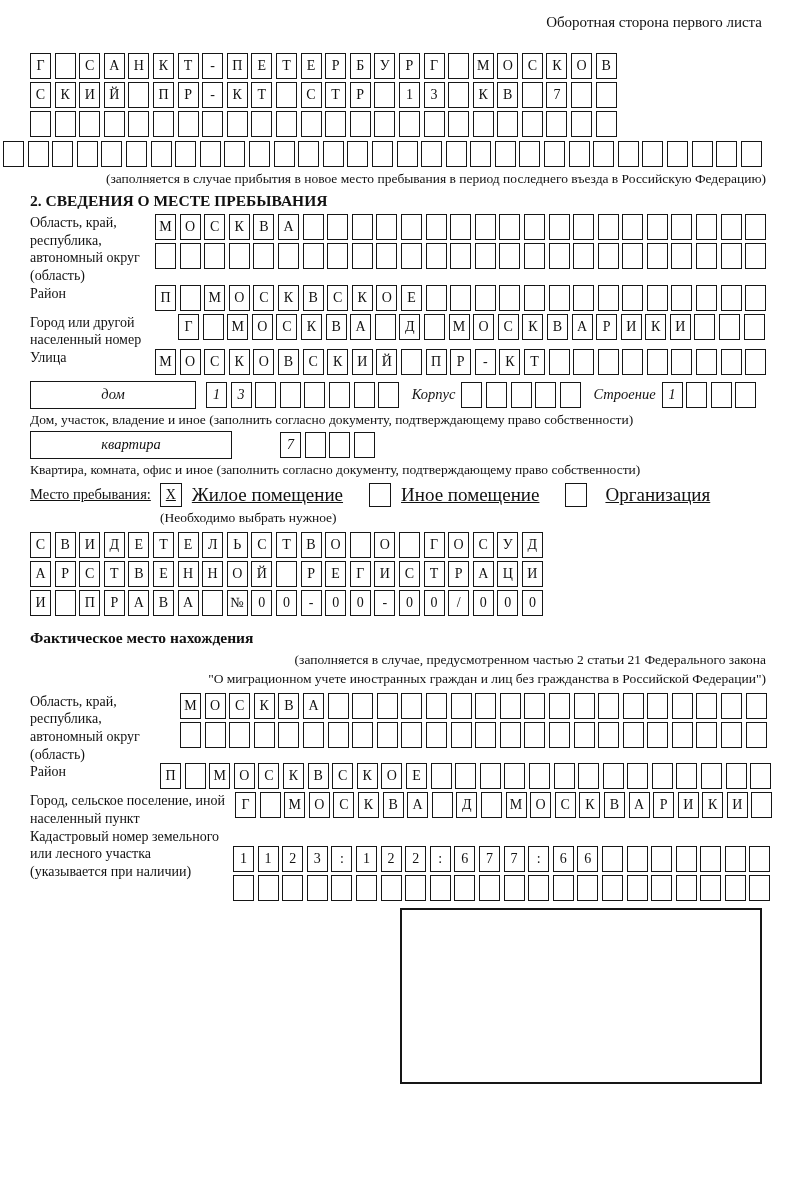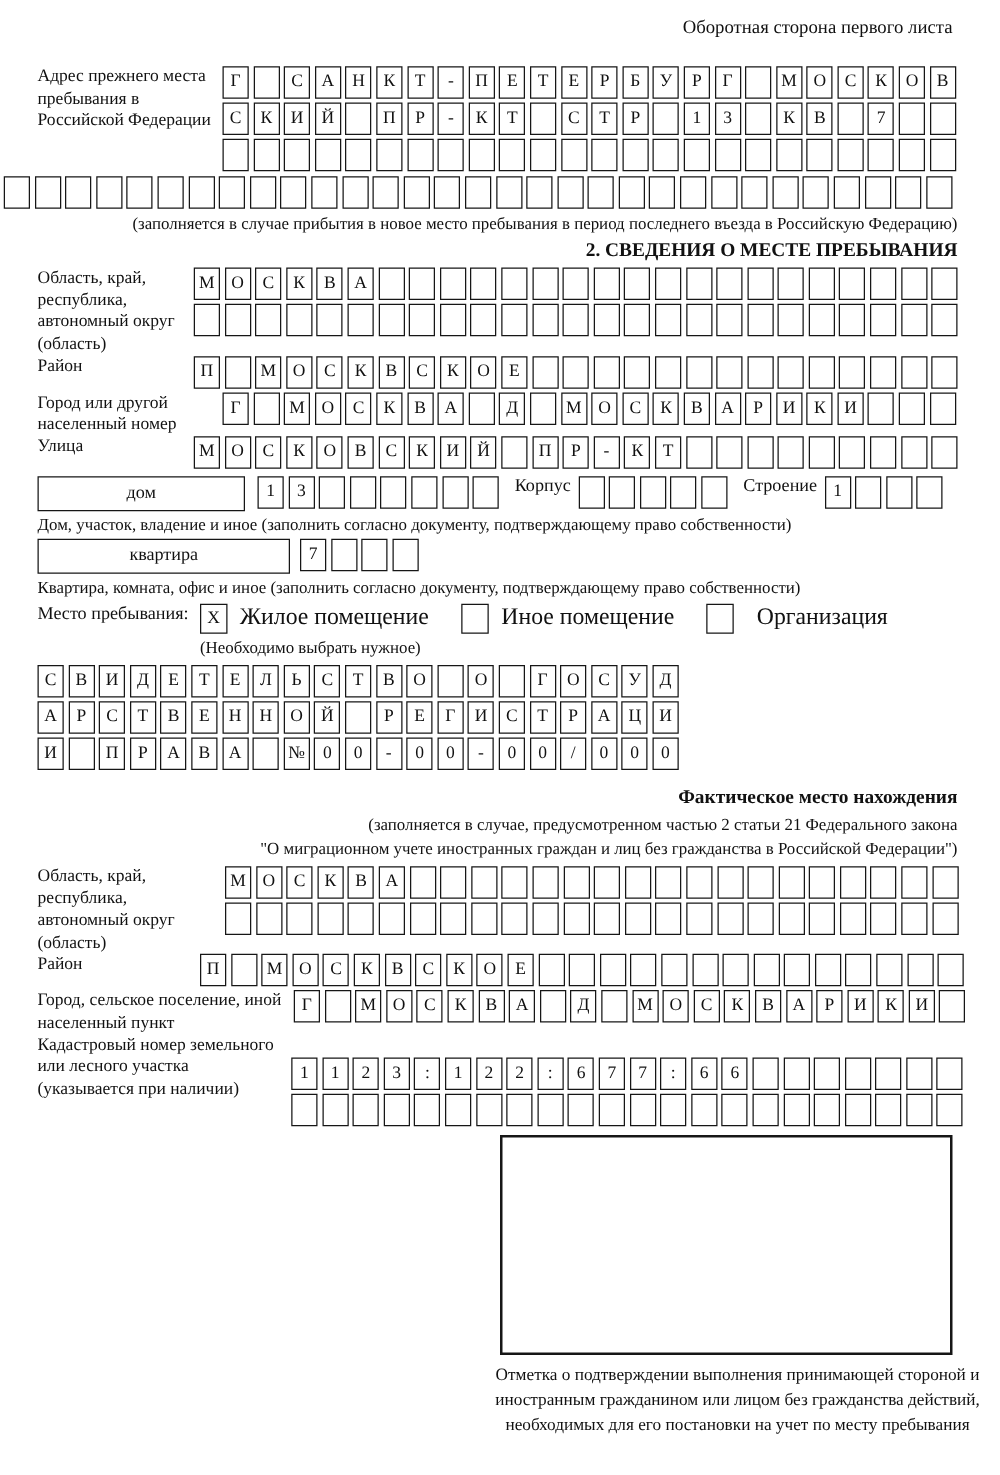--- a/index.html
+++ b/index.html
@@ -15,33 +15,33 @@
   .w150 { width: 150px; } .w130 { width: 130px; } .w205 { width: 205px; } .w203 { width: 203px; }
 
   .grid-row { display: flex; margin-bottom: 3px; flex-wrap: nowrap; }
   .cell { flex: 0 0 auto; width: 21px; height: 26px; border: 1.8px solid #161616;
           margin-right: 3.6px; display: inline-flex; align-items: center; justify-content: center;
           font-size: 14px; background: #fff; }
   .fullrow { margin-left: -27px; margin-top: 1px; }
 
   .cap { font-size: 13.5px; line-height: 1.26; margin-top: 2px; }
   .center { text-align: right; }
-  .sect-title { text-align: right; font-weight: bold; font-size: 15.5px; margin-top: 5px; margin-bottom: 4px; }
-
-  .mt3 { margin-top: 3px; } .mt4 { margin-top: 4px; } .mt6 { margin-top: 6px; } .mt10 { margin-top: 10px; }
-
-  .houserow { display: flex; margin-top: 3px; }
+  .sect-title { text-align: left; font-weight: bold; font-size: 15.5px; margin-top: 5px; margin-bottom: 4px; }
+
+  .mt3 { margin-top: 3px; } .mt4 { margin-top: 4px; gap: 40px; } .mt6 { margin-top: 6px; } .mt10 { margin-top: 10px; }
+
+  .houserow { display: flex; align-items: center; margin-top: 3px; font-style: italic; }
   .widebox { border: 1.8px solid #161616; height: 28px; display: flex; align-items: center;
              justify-content: center; font-size: 14.5px; flex: 0 0 auto; }
   .dombox { width: 166px; margin-right: 10px; }
   .kvbox { width: 202px; margin-right: 8px; }
   .inlgrid { margin-bottom: 0; }
   .inl-label { font-size: 14.5px; margin: 0 6px 0 9px; flex: 0 0 auto; }
 
-  .stayrow { display: flex; margin-top: 5px; }
+  .stayrow { display: flex; align-items: center; margin-top: 5px; text-decoration: underline; }
   .stay-label { font-size: 14.5px; margin-right: 9px; }
   .chk { flex: 0 0 auto; width: 22px; height: 24px; border: 1.8px solid #161616;
          display: inline-flex; align-items: center; justify-content: center; font-size: 14px; }
   .opt-label { font-size: 19px; margin-left: 10px; }
   .gap18 { margin-left: 18px; } .gap26 { margin-left: 26px; }
   .choose-note { width: 440px; margin-left: 130px; text-align: left; font-size: 13.5px; margin-top: 3px; }
 
   .gridcol { flex: 1 1 auto; }
   .padtop18 { padding-top: 18px; }
 
@@ -50,21 +50,20 @@
                font-size: 13.8px; line-height: 1.48; }
 </style>
 </head>
 <body>
 
 <div class="page">
 
   <div class="hdr">Оборотная сторона первого листа</div>
 
   <div class="field" style="margin-top:22px">
-    <div class="flabel w148">Адрес прежнего места пребывания в Российской Федерации</div>
     <div class="gridcol">
       <div class="grid-row">
           <span class="cell">Г</span>
           <span class="cell"></span>
           <span class="cell">С</span>
           <span class="cell">А</span>
           <span class="cell">Н</span>
           <span class="cell">К</span>
           <span class="cell">Т</span>
           <span class="cell">-</span>
@@ -633,15 +632,14 @@
           <span class="cell"></span>
           <span class="cell"></span>
           <span class="cell"></span>
           <span class="cell"></span>
           <span class="cell"></span>
         </div>
     </div>
   </div>
 
   <div class="stampbox"></div>
-  <div class="stamp-cap">Отметка о подтверждении выполнения принимающей стороной и иностранным гражданином или лицом без гражданства действий, необходимых для его постановки на учет по месту пребывания</div>
 
 </div>
 
 </body></html>

